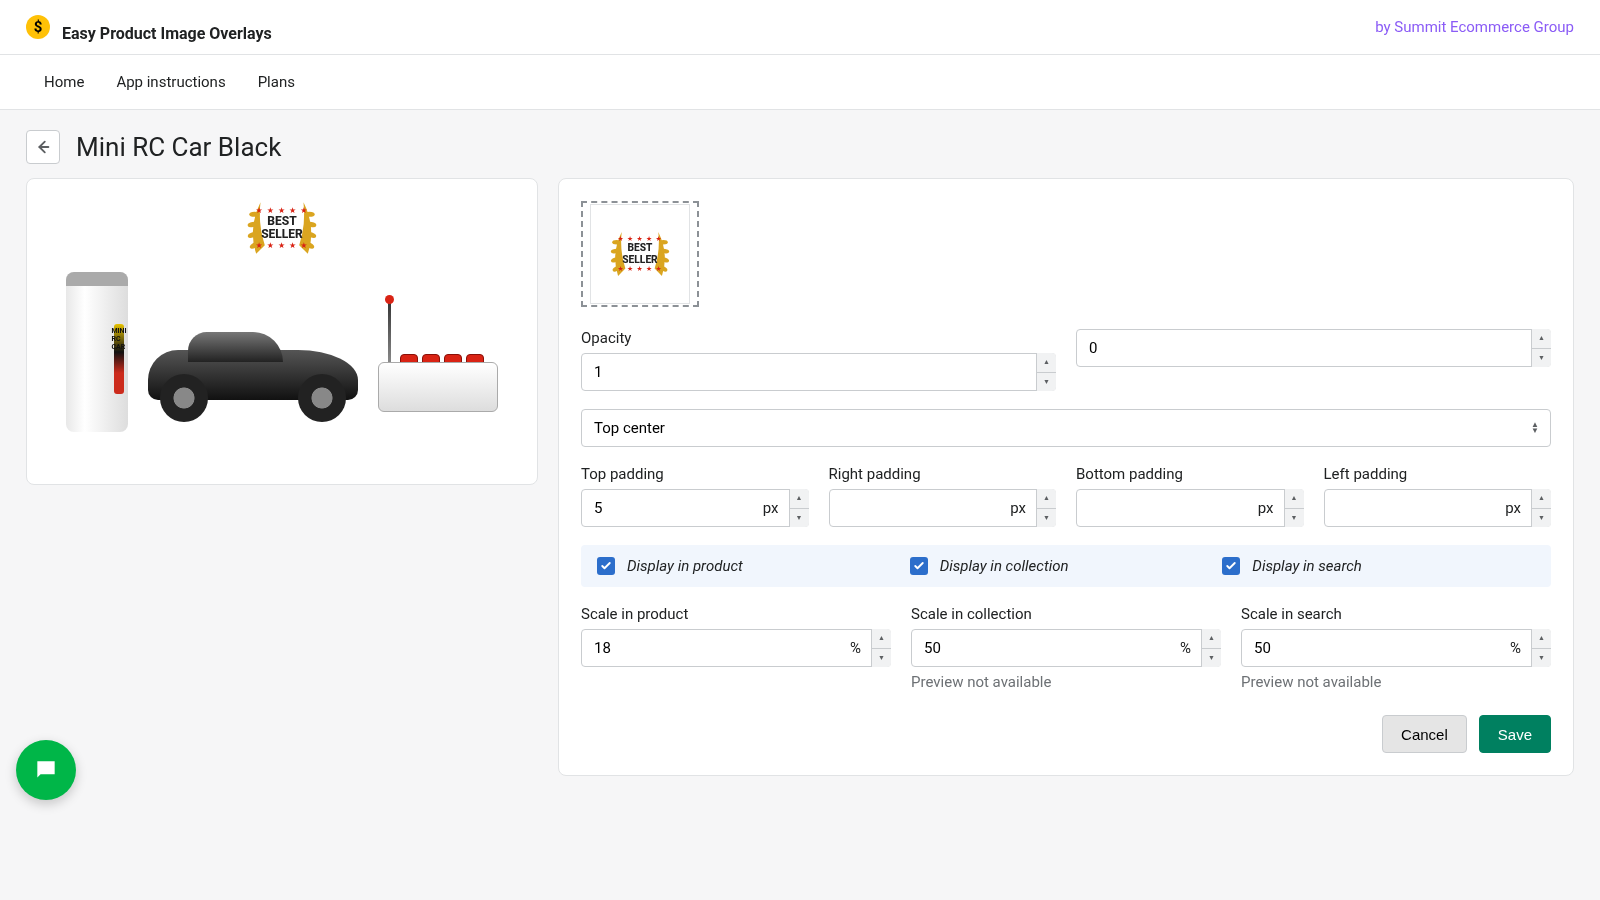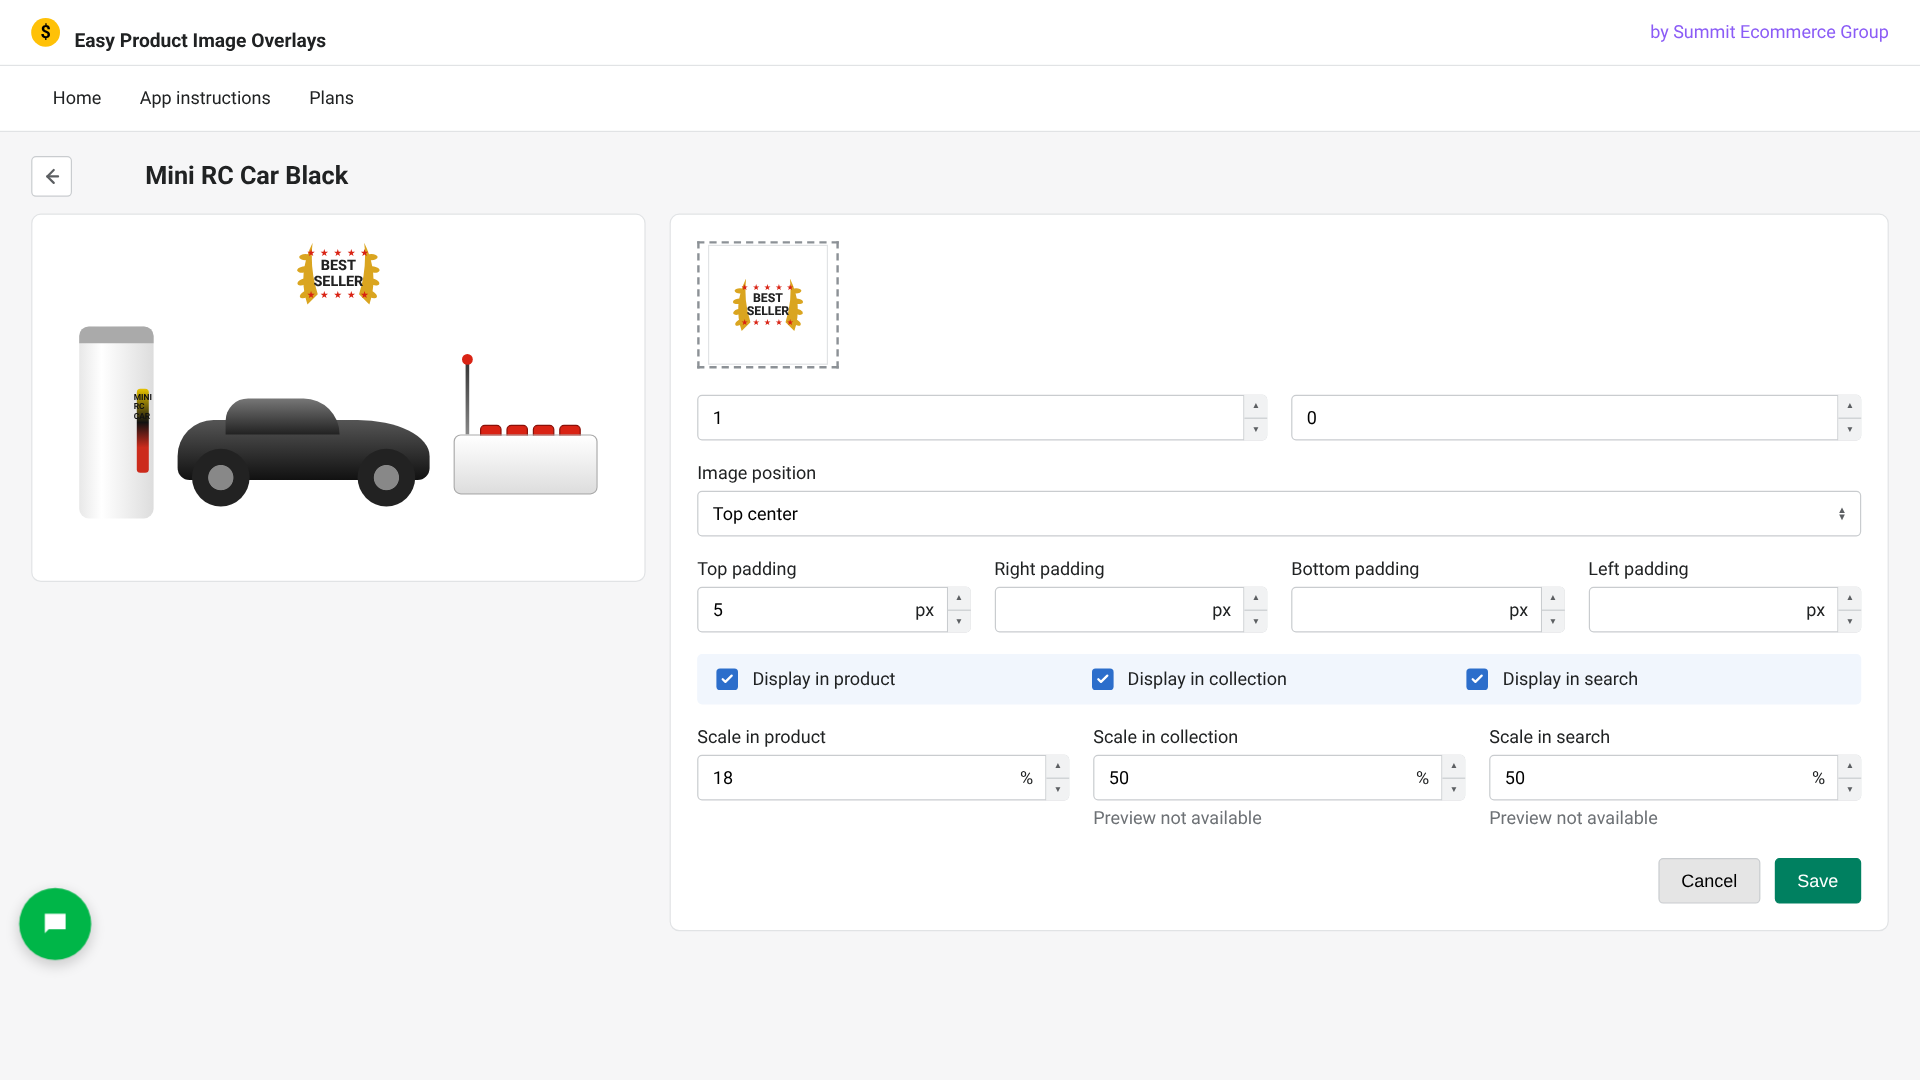--- a/index.html
+++ b/index.html
@@ -9,21 +9,21 @@
 .top-bar-left { display: flex; align-items: center; gap: 12px; }
 .logo-badge { width: 24px; height: 24px; background: #ffc107; border-radius: 50%; display: flex; align-items: center; justify-content: center; font-weight: bold; color: #000; font-size: 15px; }
 .app-title { font-size: 16px; font-weight: 700; margin-top: 12px; }
 .vendor { font-size: 15px; color: #8b5cf6; }
 
 .nav-bar { background: #fff; border-bottom: 1px solid #e1e3e5; height: 55px; display: flex; align-items: center; padding: 0 44px; gap: 32px; }
 .nav-item { font-size: 15px; color: #202223; cursor: pointer; }
 
 .page-header { display: flex; align-items: center; gap: 16px; padding: 20px 26px 14px; }
 .back-btn { width: 34px; height: 34px; border: 1px solid #c9cccf; border-radius: 4px; background: #fff; display: flex; align-items: center; justify-content: center; cursor: pointer; }
-.page-title { font-size: 21px; font-weight: 700; margin-left: 45px; }
+.page-title { font-size: 26px; font-weight: 400; }
 
 .content { display: flex; gap: 20px; padding: 0 26px; }
 .preview-card { background: #fff; border-radius: 8px; width: 512px; height: 307px; border: 1px solid #e1e3e5; position: relative; display: flex; align-items: center; justify-content: center; }
 .settings-card { background: #fff; border-radius: 8px; flex: 1; border: 1px solid #e1e3e5; padding: 22px; }
 
 .product-scene { width: 100%; height: 100%; position: relative; display: flex; align-items: center; justify-content: center; gap: 10px; }
 .can { width: 62px; height: 160px; background: linear-gradient(90deg,#e8e8e8,#fff 30%,#ddd); border-radius: 8px; position: relative; margin-top: 40px; }
 .can::before { content:""; position:absolute; top:0; left:0; right:0; height:14px; background:#aaa; border-radius:8px 8px 0 0; }
 .can-label { position:absolute; top:52px; left:4px; right:4px; height:70px; background:linear-gradient(180deg,#e6c200 0%,#111 40%,#cc2b1c 70%); border-radius:3px; display:flex; flex-direction:column; align-items:center; justify-content:flex-start; font-size:7px; font-weight:bold; color:#111; padding-top:3px;margin-left:44px; }
 .car { width: 230px; height: 100px; position: relative; margin-top: 80px; }
@@ -57,21 +57,21 @@
 .spinner { width: 20px; border-left: 1px solid #c9cccf; display:flex; flex-direction:column; background:#f1f2f3; border-radius: 0 4px 4px 0; margin-left:-20px; z-index:1; }
 .spinner span { flex:1; display:flex; align-items:center; justify-content:center; font-size:7px; color:#5c5f62; cursor:pointer; }
 .spinner span:first-child { border-bottom:1px solid #c9cccf; }
 .unit { position:absolute; right:30px; top:50%; transform:translateY(-50%); font-size:15px; color:#202223; }
 
 .select-wrap { position: relative; }
 .select-wrap select { appearance:none; }
 .select-arrows { position:absolute; right:12px; top:50%; transform:translateY(-50%); display:flex; flex-direction:column; font-size:8px; color:#5c5f62; line-height:0.7; }
 
 .checkbox-row { background:#f1f6fd; border-radius:4px; padding: 12px 16px; display:flex; gap:0; margin-bottom: 18px; }
-.checkbox-item { flex:1; display:flex; gap:12px; }
+.checkbox-item { flex:1; display:flex; gap:12px;font-style:italic; }
 .checkbox { width:18px; height:18px; background:#2c6ecb; border-radius:3px; display:flex; align-items:center; justify-content:center; cursor:pointer; }
 .checkbox svg { width:12px; height:12px; }
 .checkbox-label { font-size:15px; }
 
 .hint { font-size: 15px; color:#6d7175; margin-top:6px; }
 
 .actions { display:flex; justify-content:flex-end; gap:12px; margin-top: 24px; }
 .btn { height:38px; padding:0 18px; border-radius:4px; font-size:15px; cursor:pointer; border:1px solid #c9cccf; background:#e5e5e5; }
 .btn-primary { background:#008060; color:#fff; border-color:#008060; }
 
@@ -174,20 +174,21 @@
             <div class="badge-text">BEST</div>
             <div class="badge-text">SELLER</div>
             <div class="badge-stars">★ ★ ★ ★ ★</div>
           </div>
         </div>
       </div>
     </div>
 
     <div class="form-row">
       <div class="field">
+        <label>Opacity</label>
         <div class="input-wrap">
           <input type="text" value="1" style="">
           <div class="spinner">
               <span>▲</span>
               <span>▼</span>
             </div>
         </div>
       </div>
       <div class="field">
         <div class="input-wrap">
@@ -195,21 +196,20 @@
           <div class="spinner">
               <span>▲</span>
               <span>▼</span>
             </div>
         </div>
       </div>
     </div>
 
     <div class="form-row">
       <div class="field">
-        <label>Image position</label>
         <div class="select-wrap">
           <select>
             <option>Top center</option>
           </select>
           <div class="select-arrows">
               <span>▲</span>
               <span>▼</span>
             </div>
         </div>
       </div>

